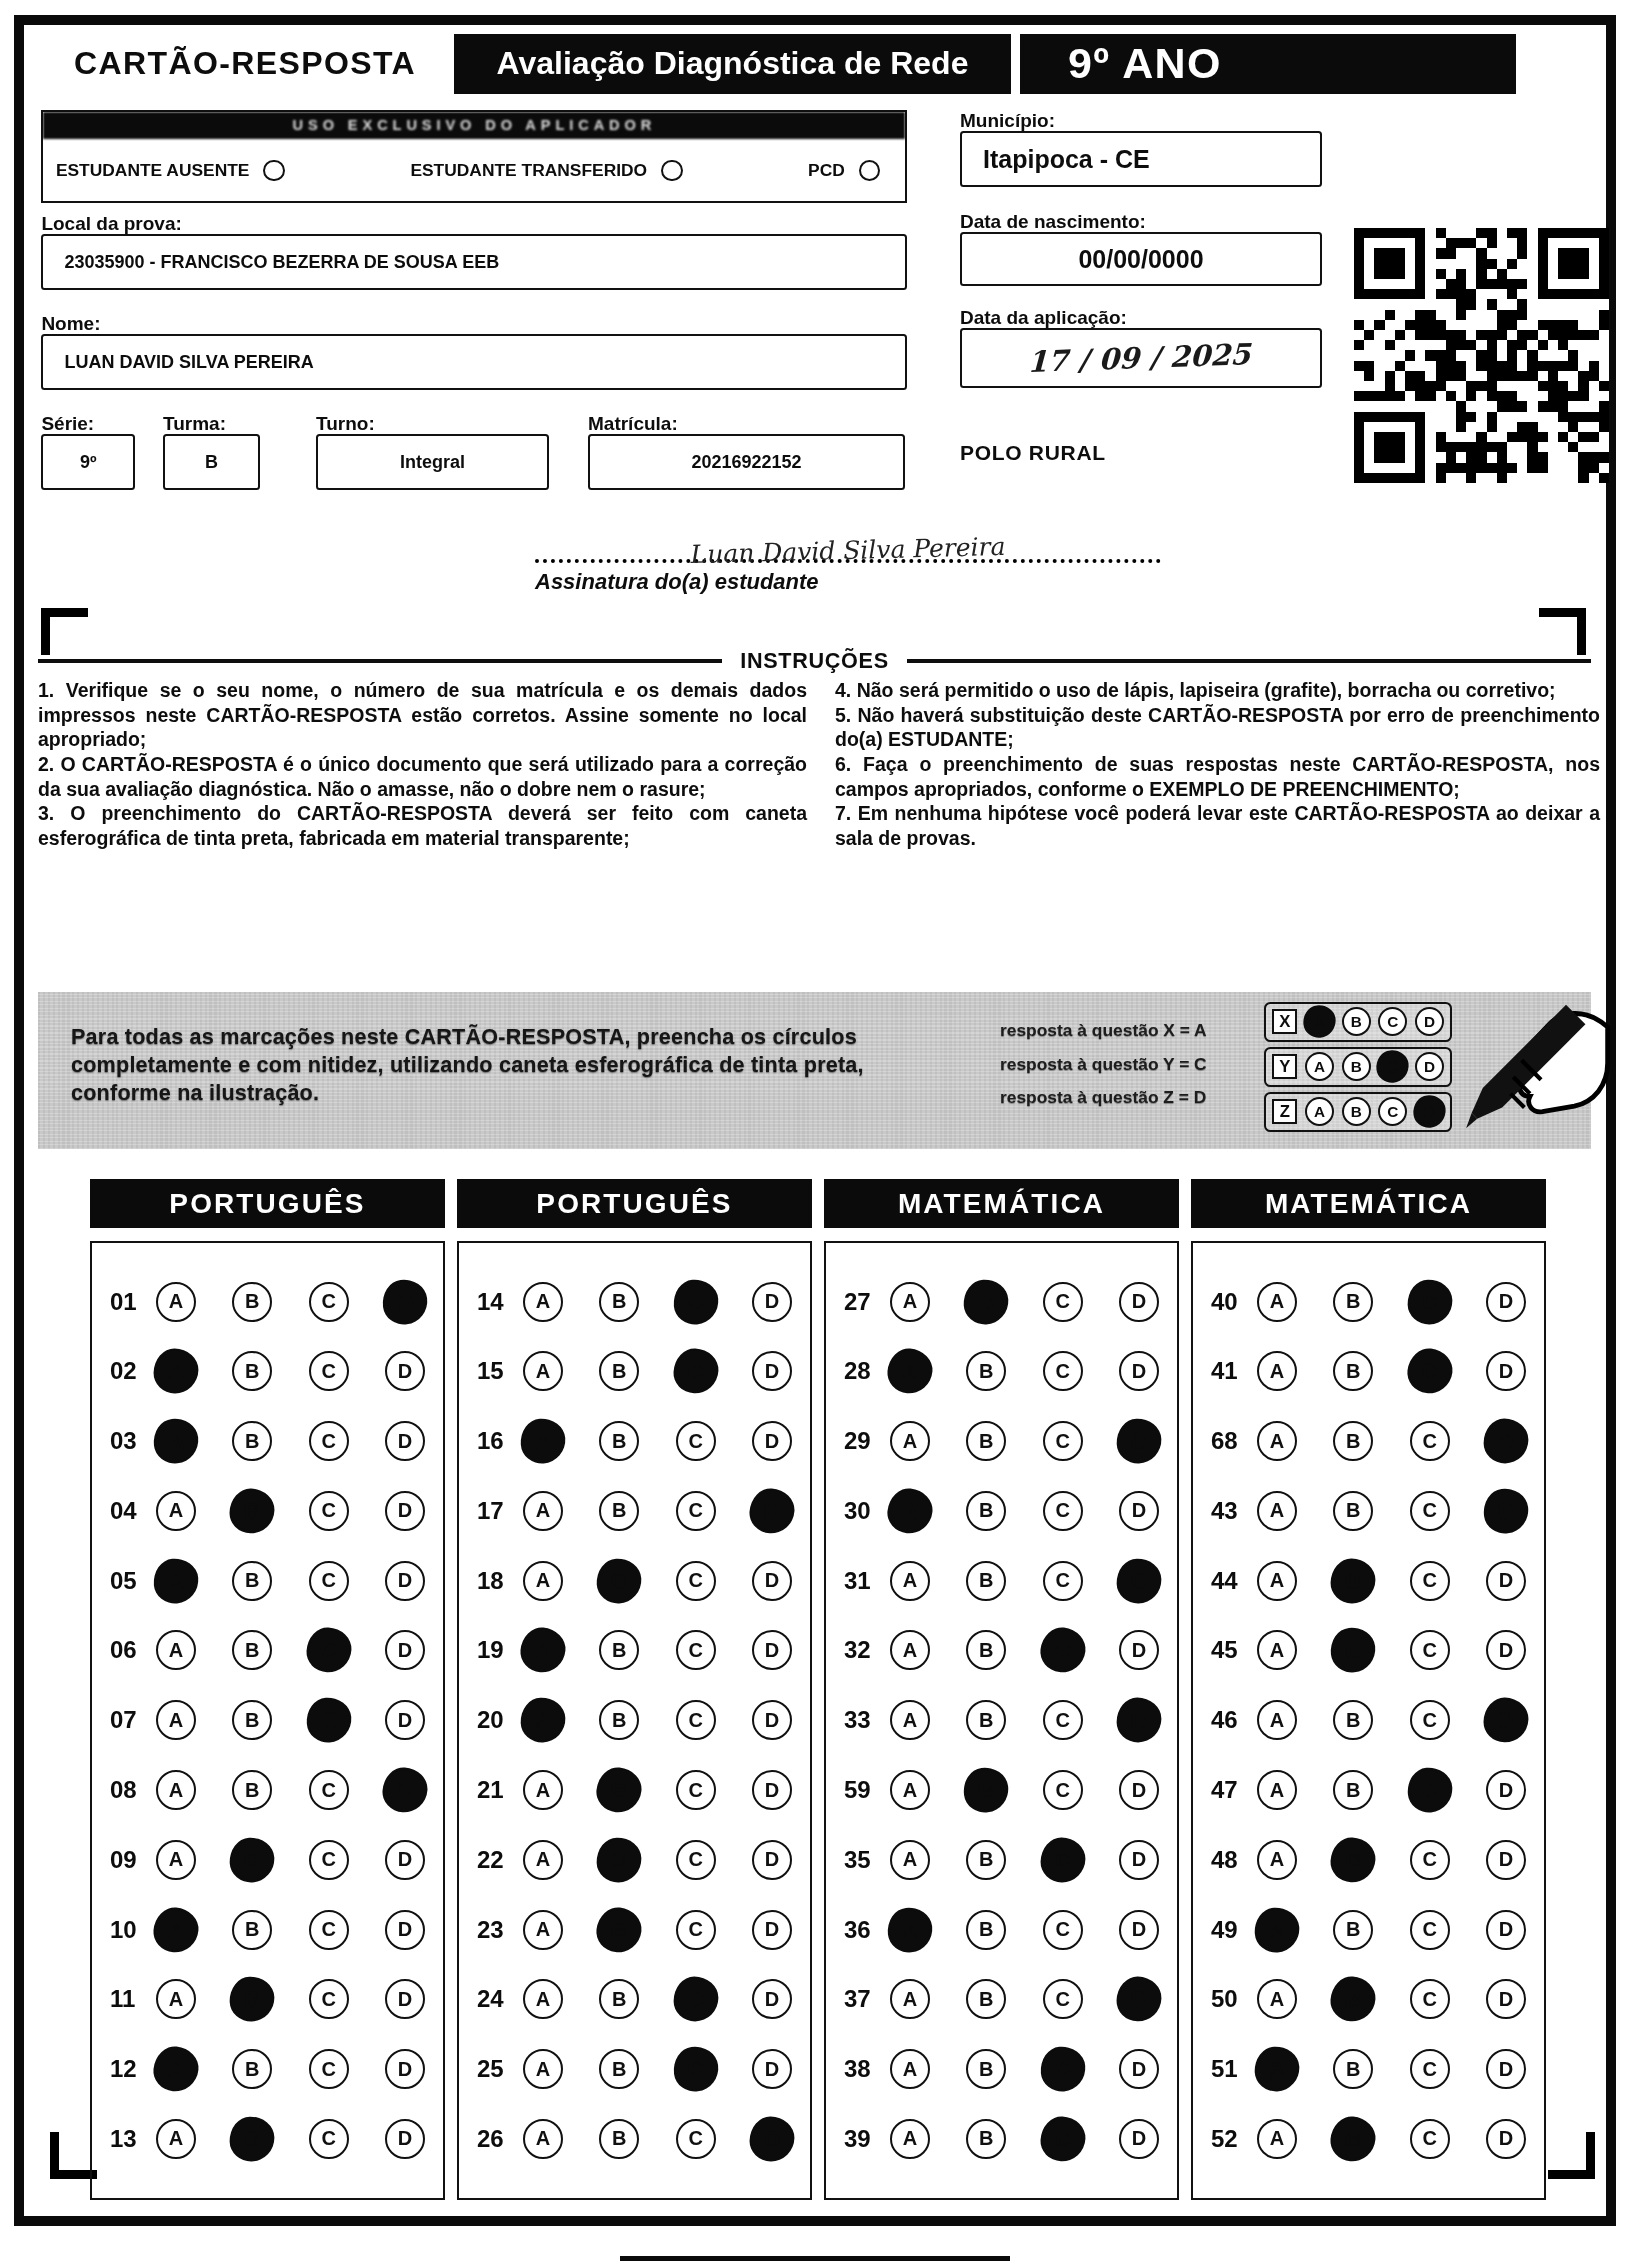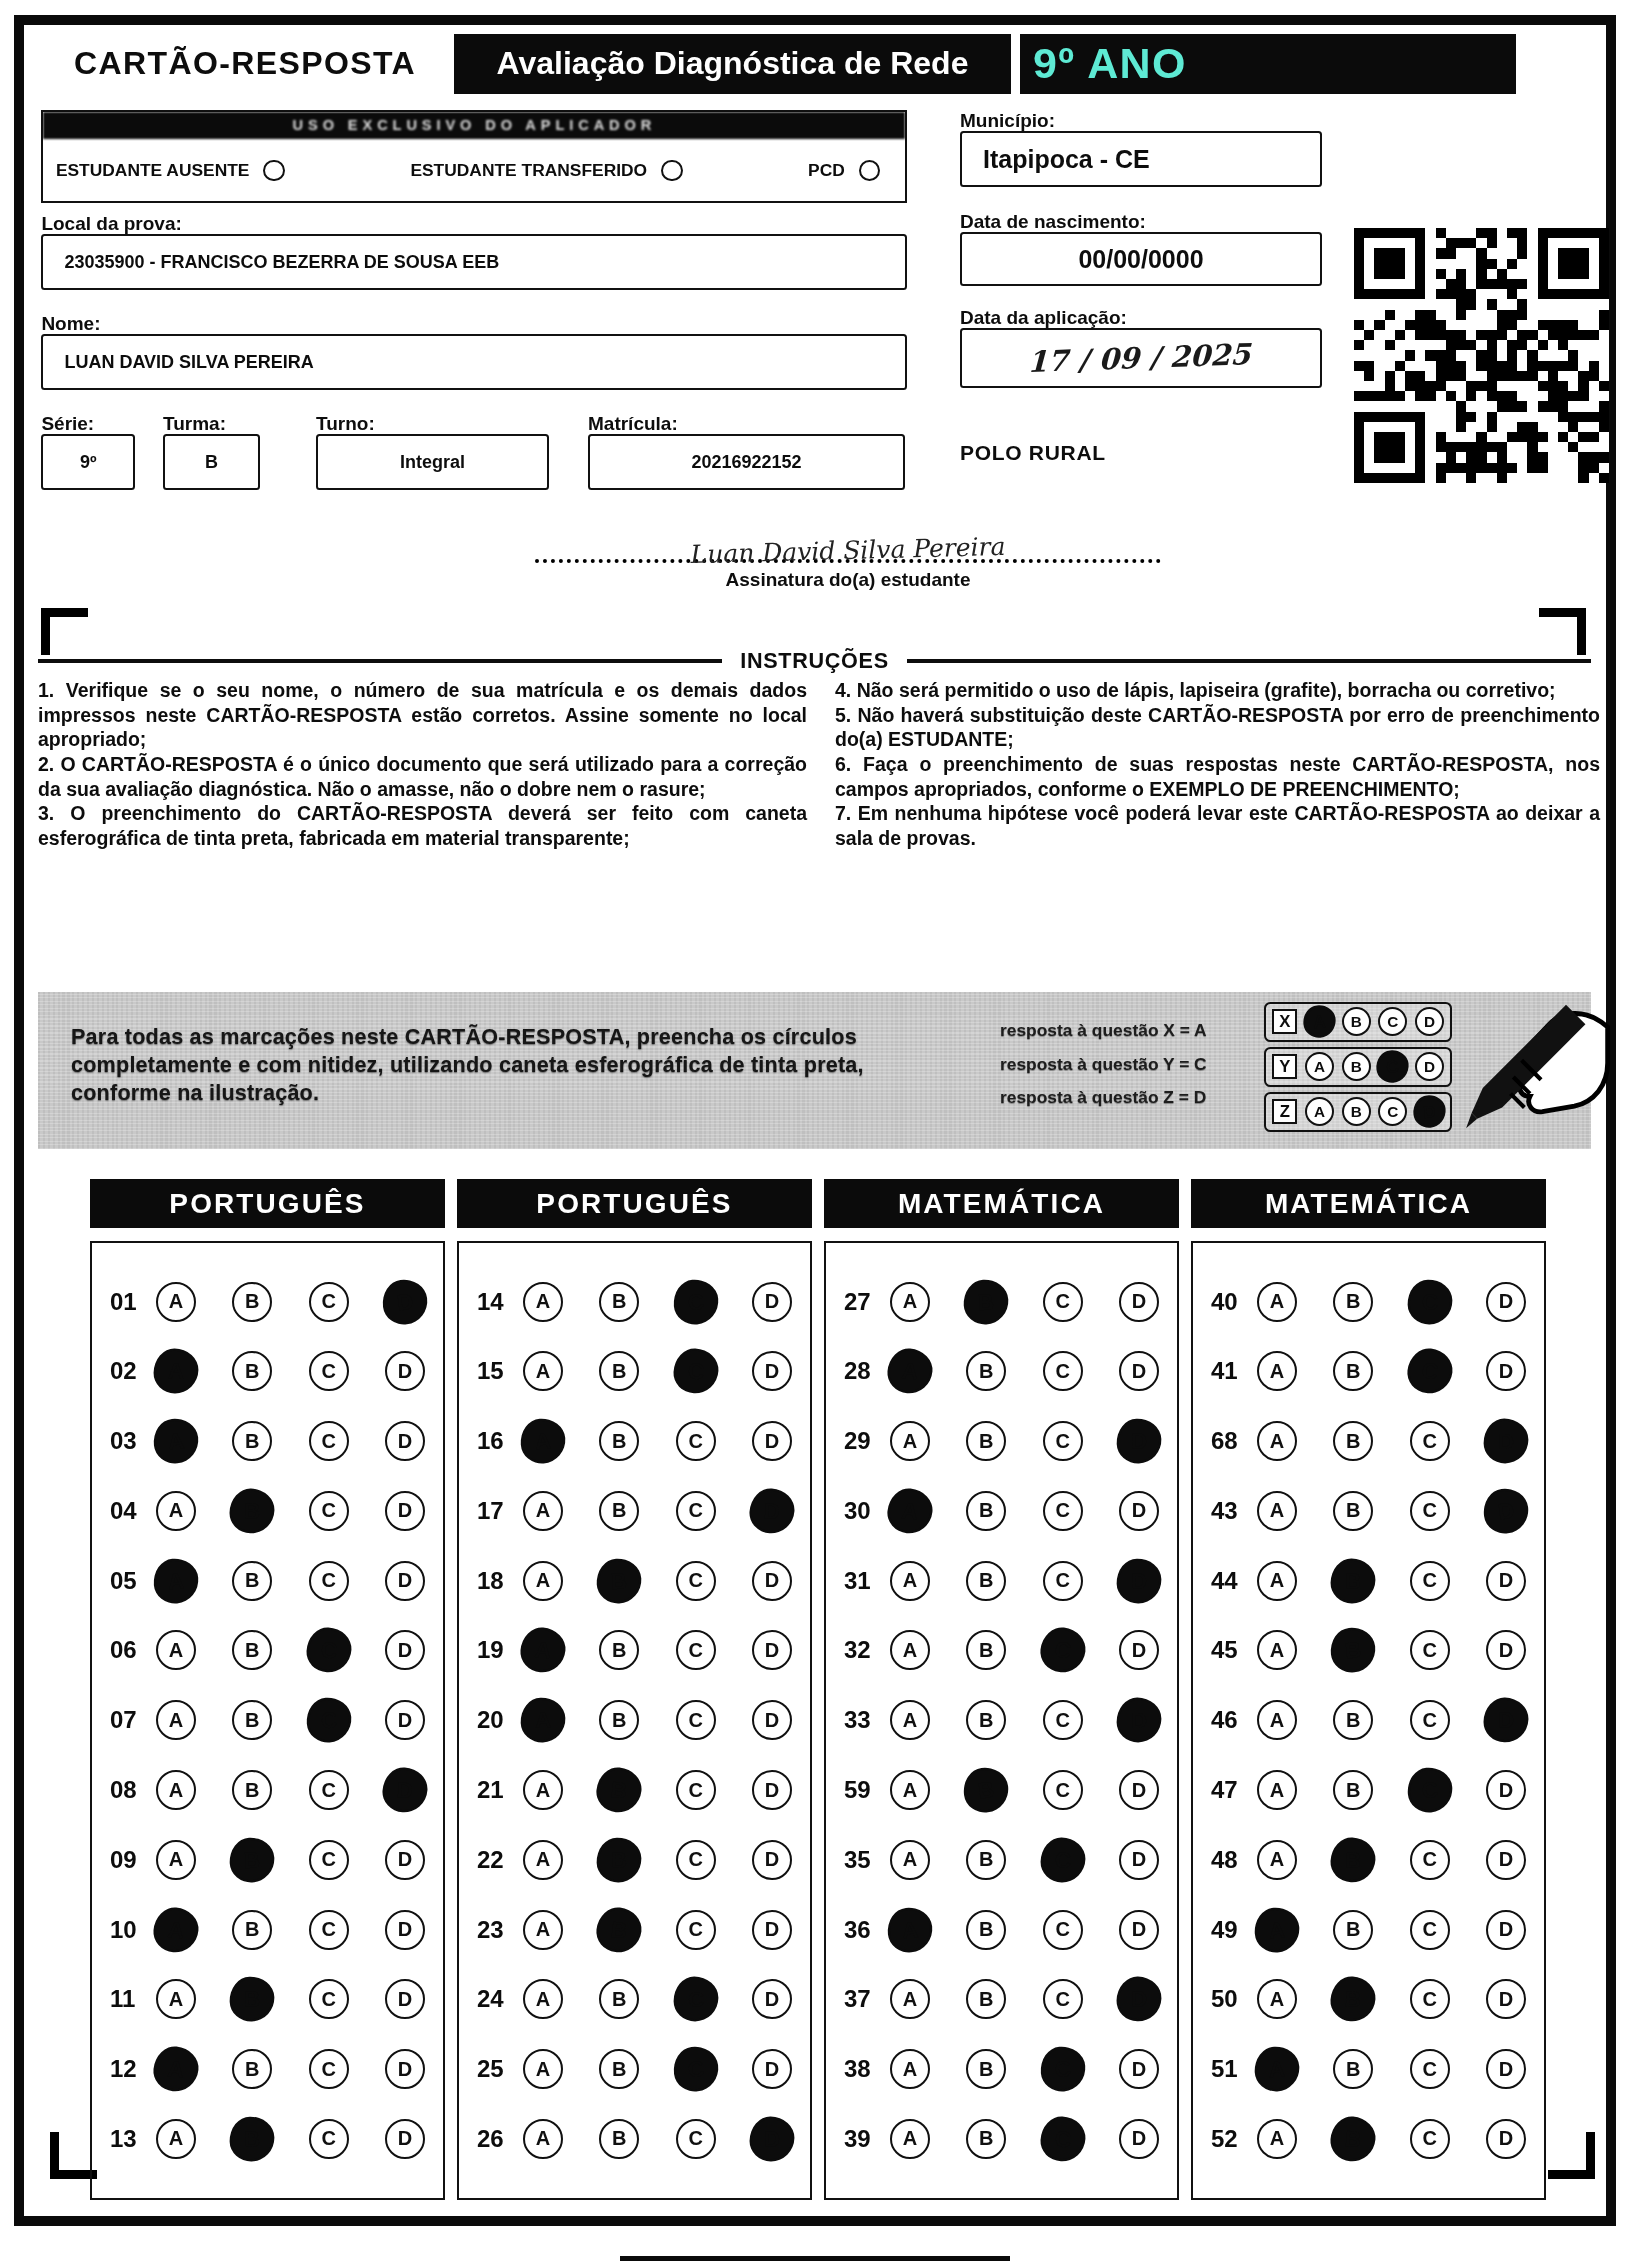--- a/index.html
+++ b/index.html
@@ -12,22 +12,22 @@
     position:absolute; left:14px; top:15.3px; width:1602px; height:2211px;
     border:10.4px solid #0a0a0a; background:#fff;
   }
   .abs { position:absolute; }
 
   
   .hdr-left { left:21px; top:9.7px; width:400px; height:58px; display:flex; align-items:center; justify-content:center;
     font-size:32px; font-weight:bold; letter-spacing:1.4px; }
   .hdr-mid { left:430px; top:8.3px; width:557px; height:60px; background:#0b0b0b; color:#fff;
     display:flex; align-items:center; justify-content:center; font-size:32px; font-weight:bold; }
-  .hdr-right { left:996px; top:8.3px; width:496px; height:60px; background:#0b0b0b; color:#5eead4;
-    display:flex; align-items:center; font-size:43px; font-weight:bold; padding-left:13px; letter-spacing:1.4px; }
+  .hdr-right { left:996px; top:8.3px; width:496px; height:60px; background:#0b0b0b; color:#ffffff;
+    display:flex; align-items:center; font-size:43px; font-weight:bold; padding-left:48px; letter-spacing:1.4px; }
 
   
   .applicator-box { left:17.4px; top:85px; width:866px; height:93px; border:2.1px solid #111; }
   .applicator-bar { height:26.4px; background:#0b0b0b; color:#ddd; display:flex; align-items:center; justify-content:center;
     font-size:14.6px; font-weight:bold; letter-spacing:4.9px; filter:blur(1.1px); }
   .cb-row { height:64px; display:flex; align-items:center; justify-content:space-between; padding:0 25px 0 12.5px; }
   .cb-item { display:flex; align-items:center; gap:14px; }
   .cb-label { font-size:17.4px; font-weight:bold; }
   .cb-circle { width:21.6px; height:21.6px; border:2.1px solid #111; border-radius:50%; background:#fff; }
 
@@ -63,21 +63,21 @@
   .polo { left:936px; top:416px; font-size:21px; font-weight:bold; letter-spacing:0.7px; }
 
   .qr-holder { left:1330px; top:203px; width:255px; height:255px; background:#fff; }
 
   
   .sig-wrap { left:511px; top:495px; width:626px; }
   .sig-line { position:relative; border-bottom:4.2px dotted #000; height:43px; }
   .sig-script { position:absolute; left:0; right:0; bottom:-5.6px; text-align:center;
     font-family:"DejaVu Serif", serif; font-style:italic; font-size:25px; color:#222;
     transform:rotate(-1.5deg); }
-  .sig-label { text-align:center; font-size:19px; font-weight:bold; margin-top:5.6px; }
+  .sig-label { text-align:left; font-size:22px; font-weight:bold; margin-top:5.6px;font-style:italic; }
 
   
   .mark { width:47px; height:47px; }
   .mark-tl { left:17.4px;  top:583px; border-left:9px solid #000; border-top:9px solid #000; }
   .mark-tr { left:1515px; top:583px; border-right:9px solid #000; border-top:9px solid #000; }
   .mark-bl { left:26.4px;  top:2107px; border-left:9px solid #000; border-bottom:9px solid #000; }
   .mark-br { left:1524px; top:2107px; border-right:9px solid #000; border-bottom:9px solid #000; }
   .bottom-bar { position:absolute; left:50%; transform:translateX(-50%); top:2231px; width:390px; height:21px; background:#0a0a0a; }
 
   

